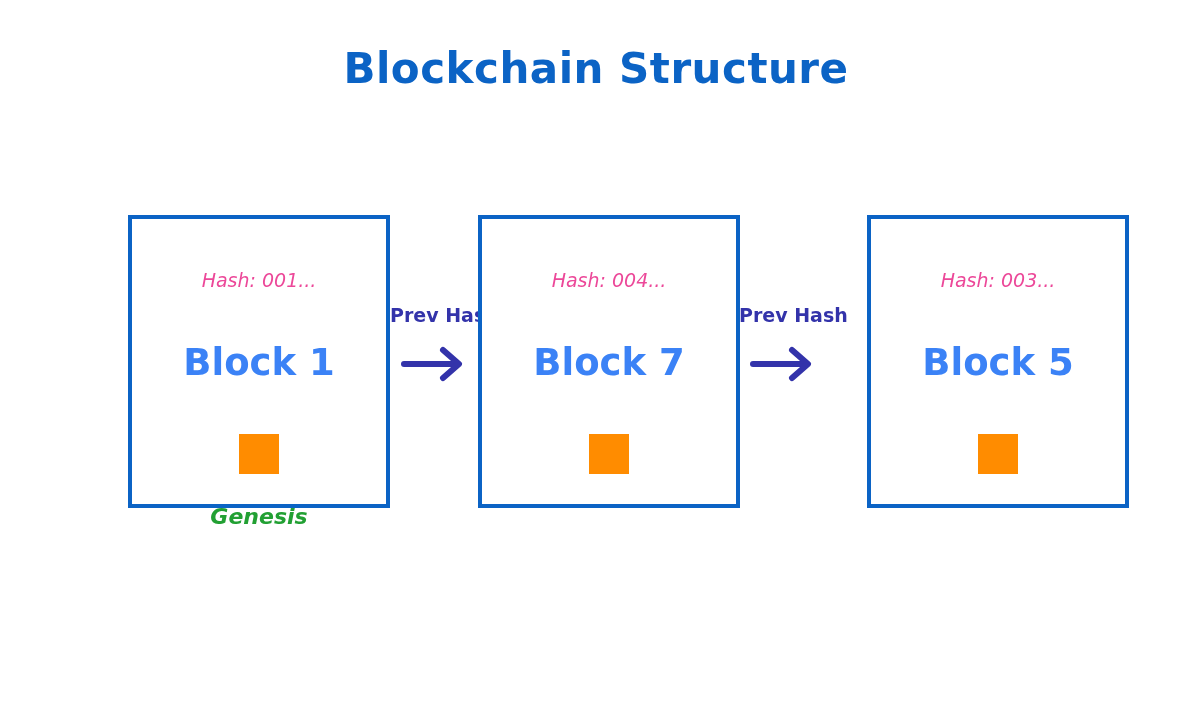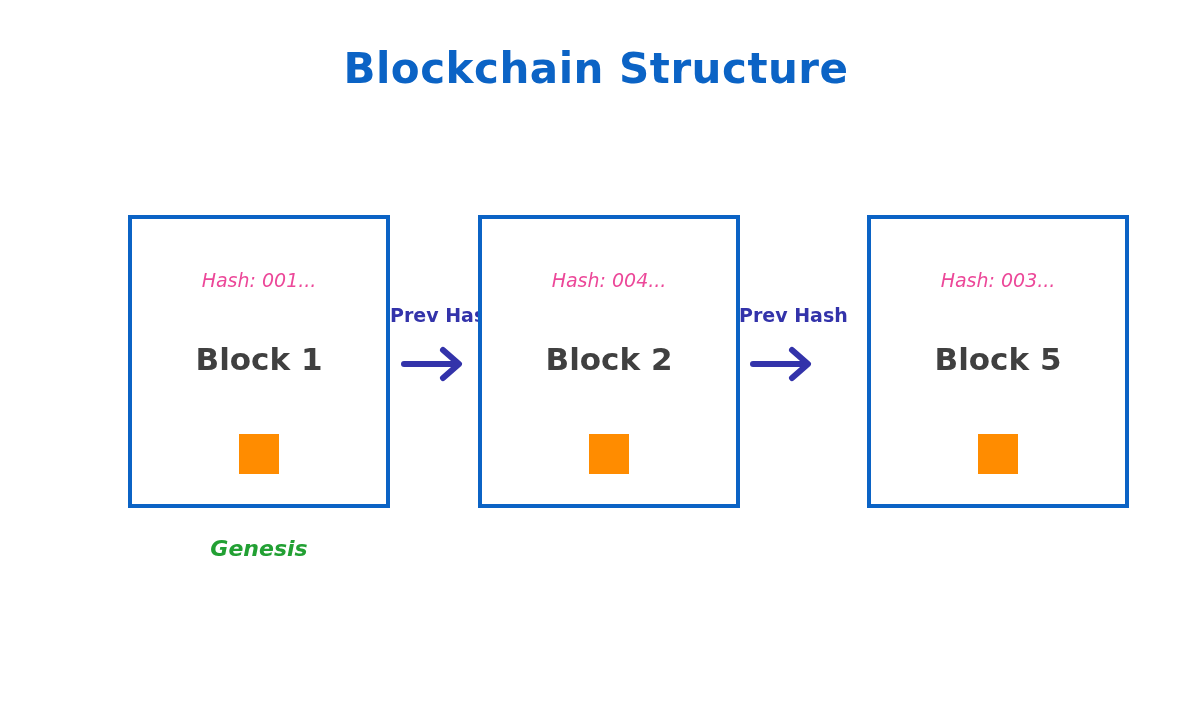--- a/index.html
+++ b/index.html
@@ -59,23 +59,23 @@
     font-size: 19px;
     font-style: italic;
     color: #ec4899;
   }
   .block-label {
     position: absolute;
     left: 0;
     top: 122px;
     width: 100%;
     text-align: center;
-    font-size: 31px;
+    font-size: 37px;
     font-weight: bold;
-    color: #404040;
+    color: #3b82f6;
   }
   .block-payload {
     position: absolute;
     left: 50%;
     margin-left: -20px;
     top: 215px;
     width: 40px;
     height: 40px;
     background: #ff8c00;
   }
@@ -106,21 +106,21 @@
     margin-left: -33px;
     top: 129px;
     width: 66px;
     height: 40px;
   }
   .link-arrow svg { display: block; }
 
   .genesis-label {
     position: absolute;
     left: 128px;
-    top: 536px;
+    top: 504px;
     width: 262px;
     text-align: center;
     font-size: 22px;
     font-weight: bold;
     font-style: italic;
     color: #22a033;
   }
 </style>
 </head>
 <body>
@@ -142,21 +142,21 @@
       <div class="link-arrow">
         <svg width="66" height="40" viewBox="0 0 66 40" xmlns="http://www.w3.org/2000/svg">
           <line x1="3" y1="20" x2="55" y2="20" stroke="#3333aa" stroke-width="6" stroke-linecap="round"></line>
           <polyline points="42,6 58,20 42,34" fill="none" stroke="#3333aa" stroke-width="6" stroke-linecap="round" stroke-linejoin="round"></polyline>
         </svg>
       </div>
     </div>
 
     <div class="block block-2">
       <div class="block-hash">Hash: 004...</div>
-      <div class="block-label">Block 2</div>
+      <div class="block-label">Block 7</div>
       <div class="block-payload"></div>
     </div>
 
     <div class="link link-2">
       <div class="link-label">Prev Hash</div>
       <div class="link-arrow">
         <svg width="66" height="40" viewBox="0 0 66 40" xmlns="http://www.w3.org/2000/svg">
           <line x1="3" y1="20" x2="55" y2="20" stroke="#3333aa" stroke-width="6" stroke-linecap="round"></line>
           <polyline points="42,6 58,20 42,34" fill="none" stroke="#3333aa" stroke-width="6" stroke-linecap="round" stroke-linejoin="round"></polyline>
         </svg>

